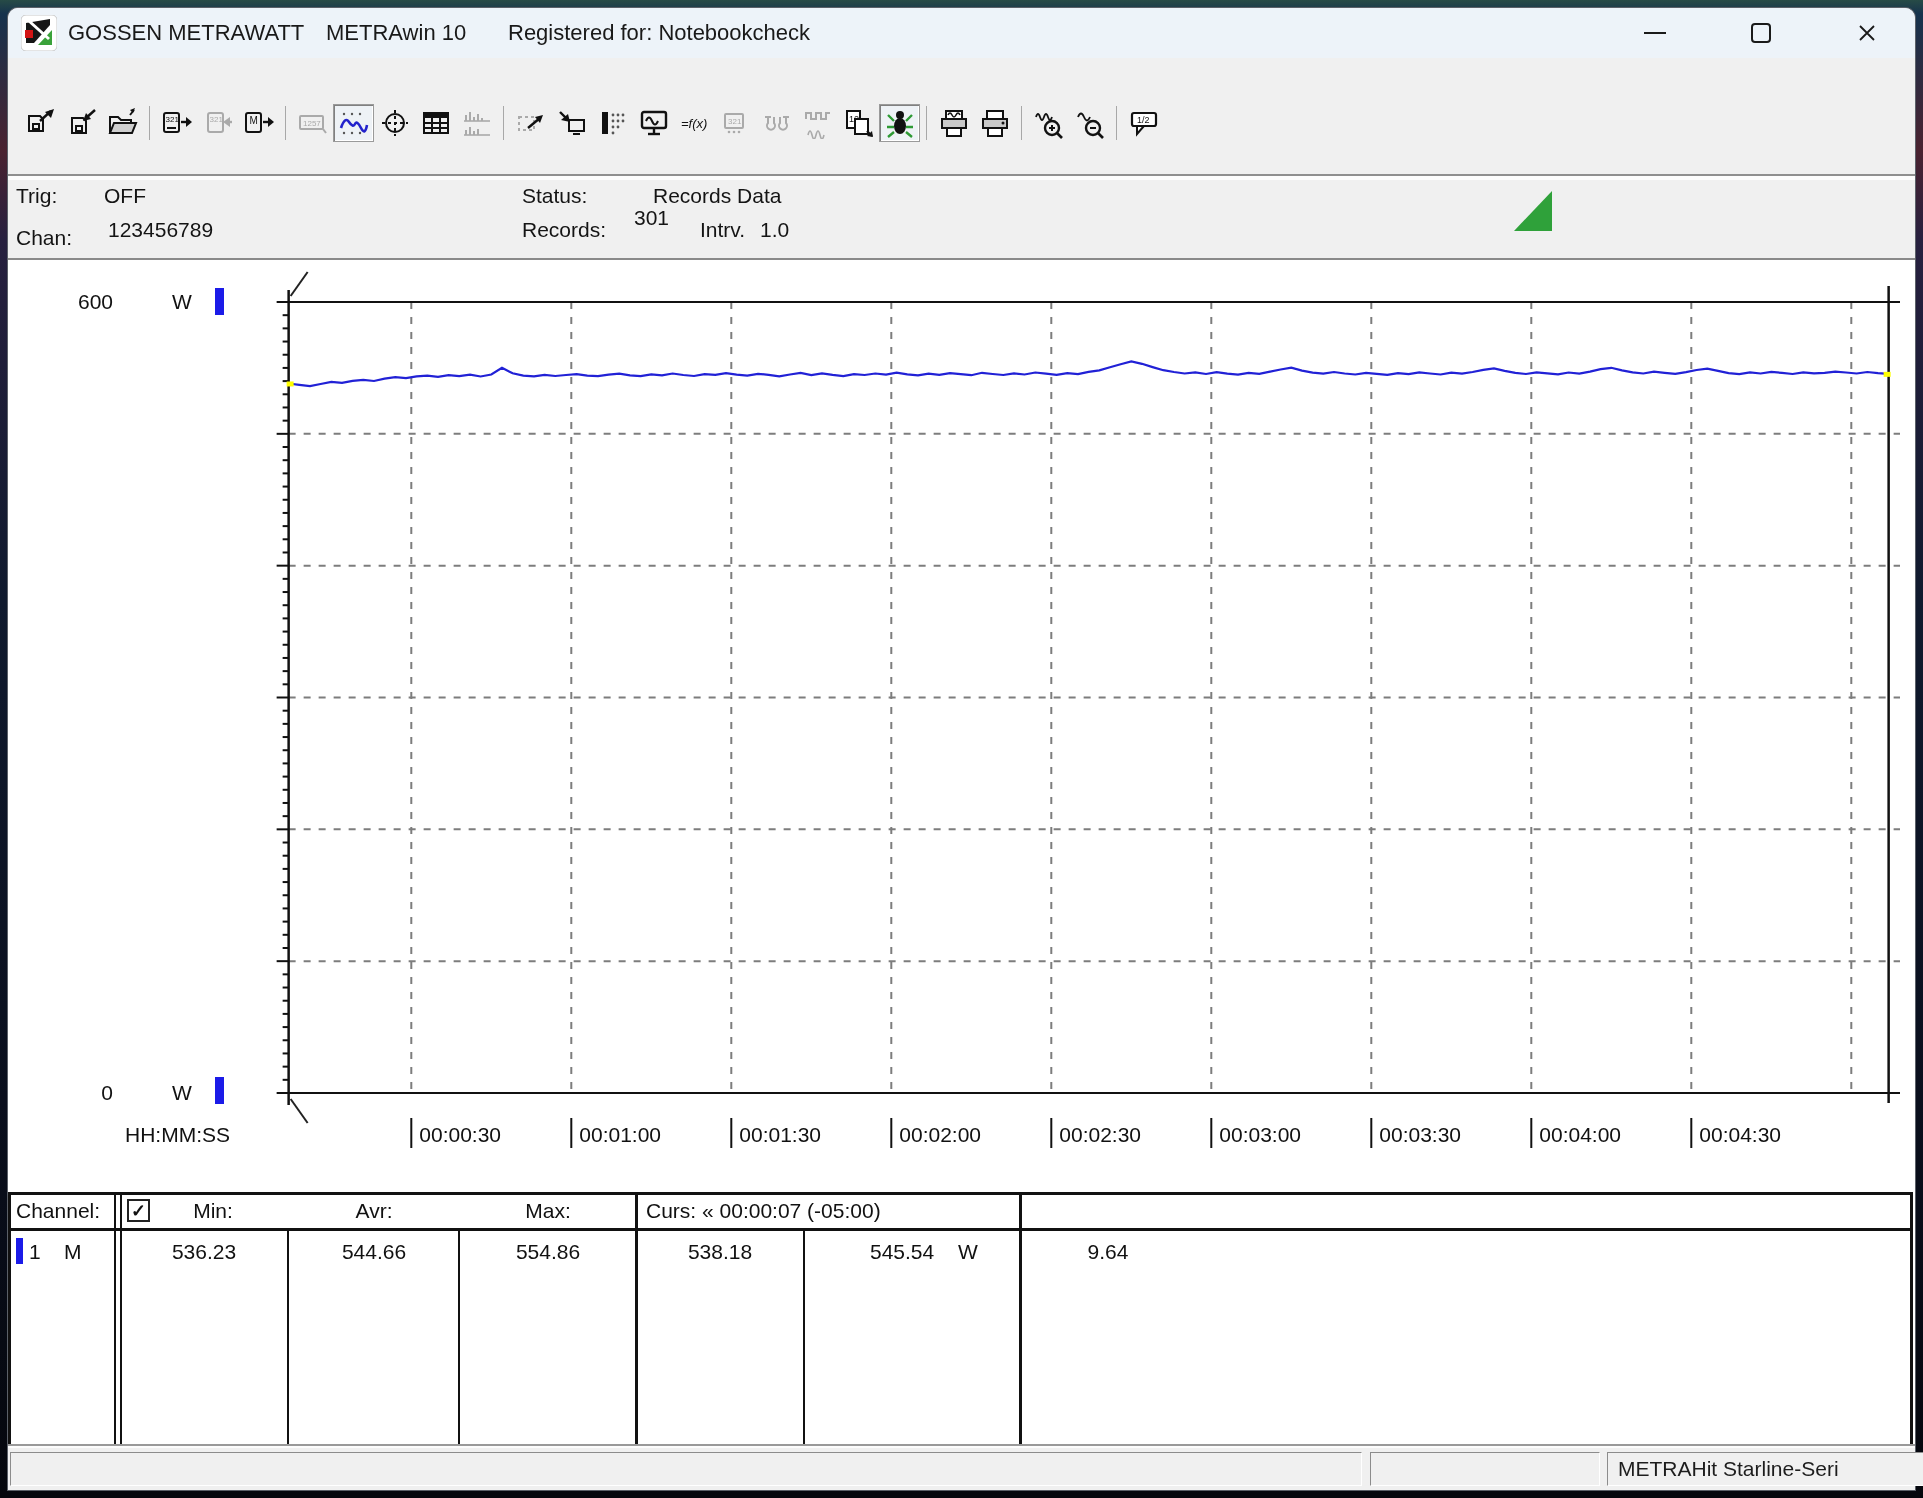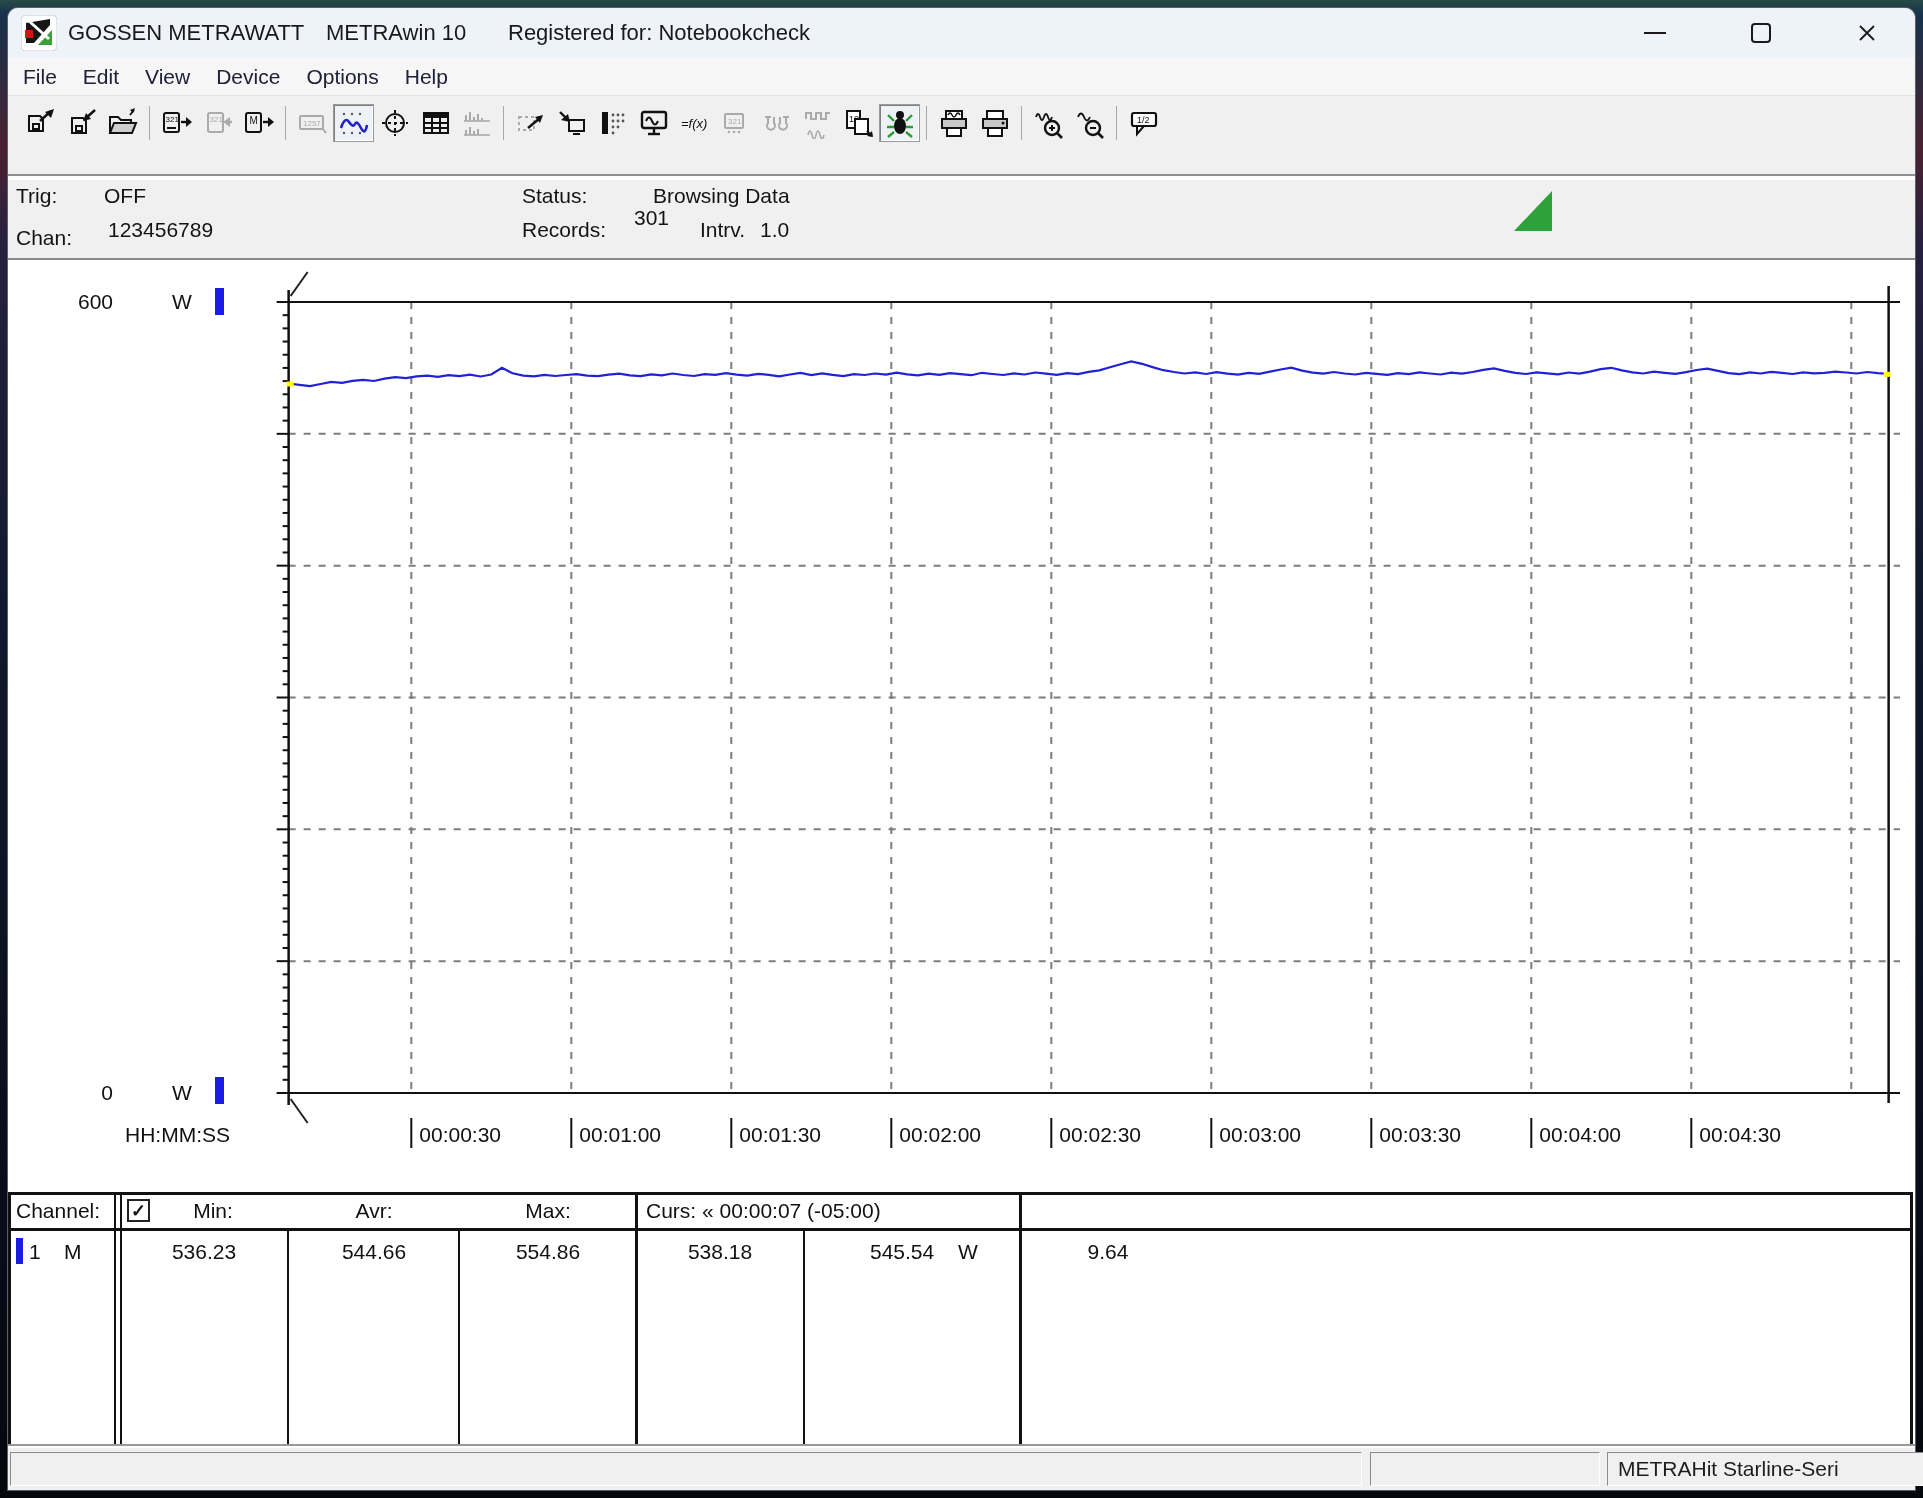--- a/index.html
+++ b/index.html
@@ -244,28 +244,20 @@
     <div class="wbtn max">
         <div class="maxglyph"></div>
       </div>
     <div class="wbtn close">
       <svg width="20" height="20" viewBox="0 0 20 20">
           <path d="M3 3L17 17M17 3L3 17" stroke="#1a1a1a" stroke-width="1.8"></path>
         </svg>
     </div>
   </div>
 
-  <div class="menubar" id="menubar">
-      <div class="menu-item">File</div>
-      <div class="menu-item">Edit</div>
-      <div class="menu-item">View</div>
-      <div class="menu-item">Device</div>
-      <div class="menu-item">Options</div>
-      <div class="menu-item">Help</div>
-    </div>
 
   <div class="toolbar">
     <div class="tb-row" id="toolbar-row">
         <button class="tbtn">
           <svg viewBox="0 0 32 32">
             <use href="#ic-save-as"></use>
           </svg>
         </button>
         <button class="tbtn">
           <svg viewBox="0 0 32 32">
@@ -414,21 +406,21 @@
     <div class="tri-logo"></div>
   </div>
   <div class="toolbar-groove"></div>
 
   <div class="infobar">
     <span class="inf" style="left:8px;top:6px">Trig:</span>
     <span class="inf" style="left:96px;top:6px">OFF</span>
     <span class="inf" style="left:8px;top:48px">Chan:</span>
     <span class="inf" style="left:100px;top:40px">123456789</span>
     <span class="inf" style="left:514px;top:6px">Status:</span>
-    <span class="inf" style="left:645px;top:6px">Browsing Data</span>
+    <span class="inf" style="left:645px;top:6px">Records Data</span>
     <span class="inf" style="left:514px;top:40px">Records:</span>
     <span class="inf" style="left:626px;top:28px">301</span>
     <span class="inf" style="left:692px;top:40px">Intrv.</span>
     <span class="inf" style="left:752px;top:40px">1.0</span>
   </div>
   <div class="groove-chart"></div>
 
   <div class="chartpanel">
     <svg id="chart" width="1901" height="930" viewBox="0 0 1901 930" xmlns="http://www.w3.org/2000/svg">
         <line x1="278.6333333333333" y1="699.1666666666667" x2="1890" y2="699.1666666666667" stroke="#7d7d7d" stroke-width="2" stroke-dasharray="7 8"></line>

